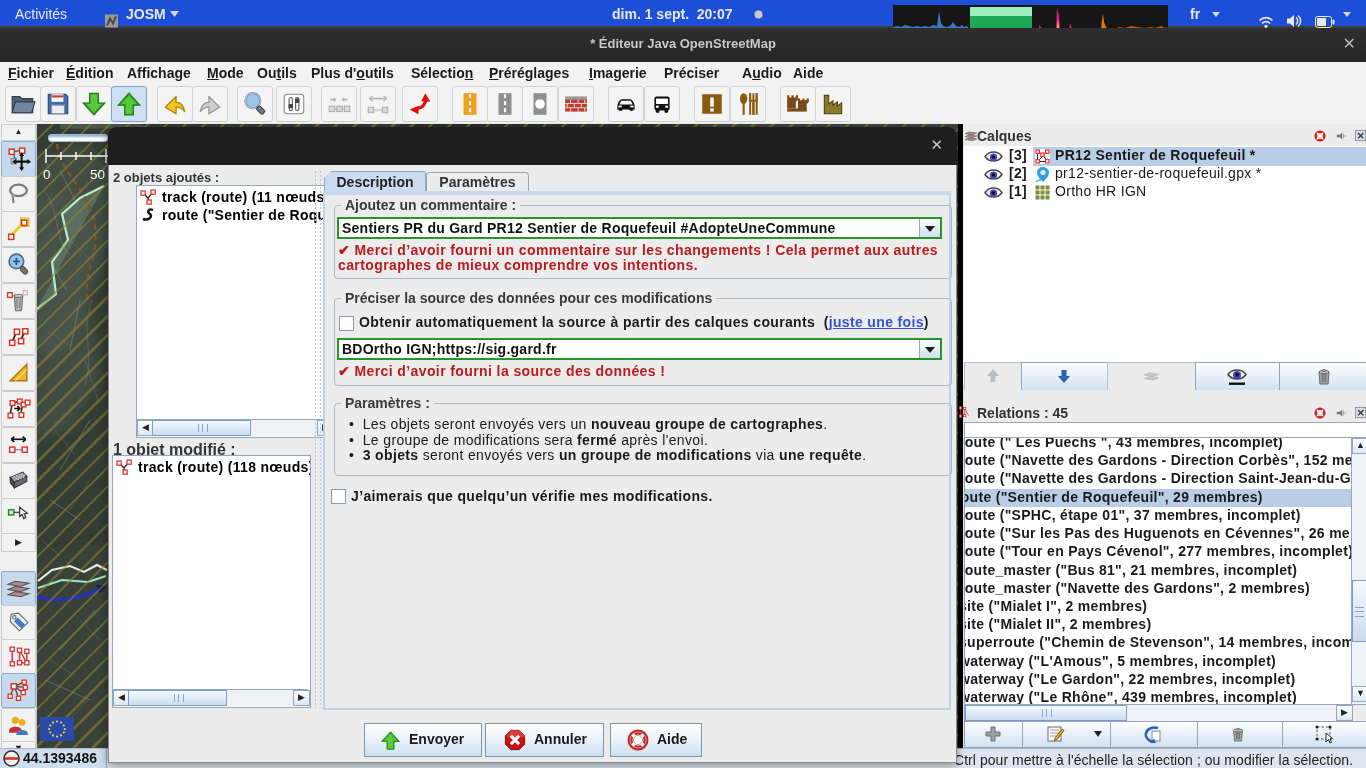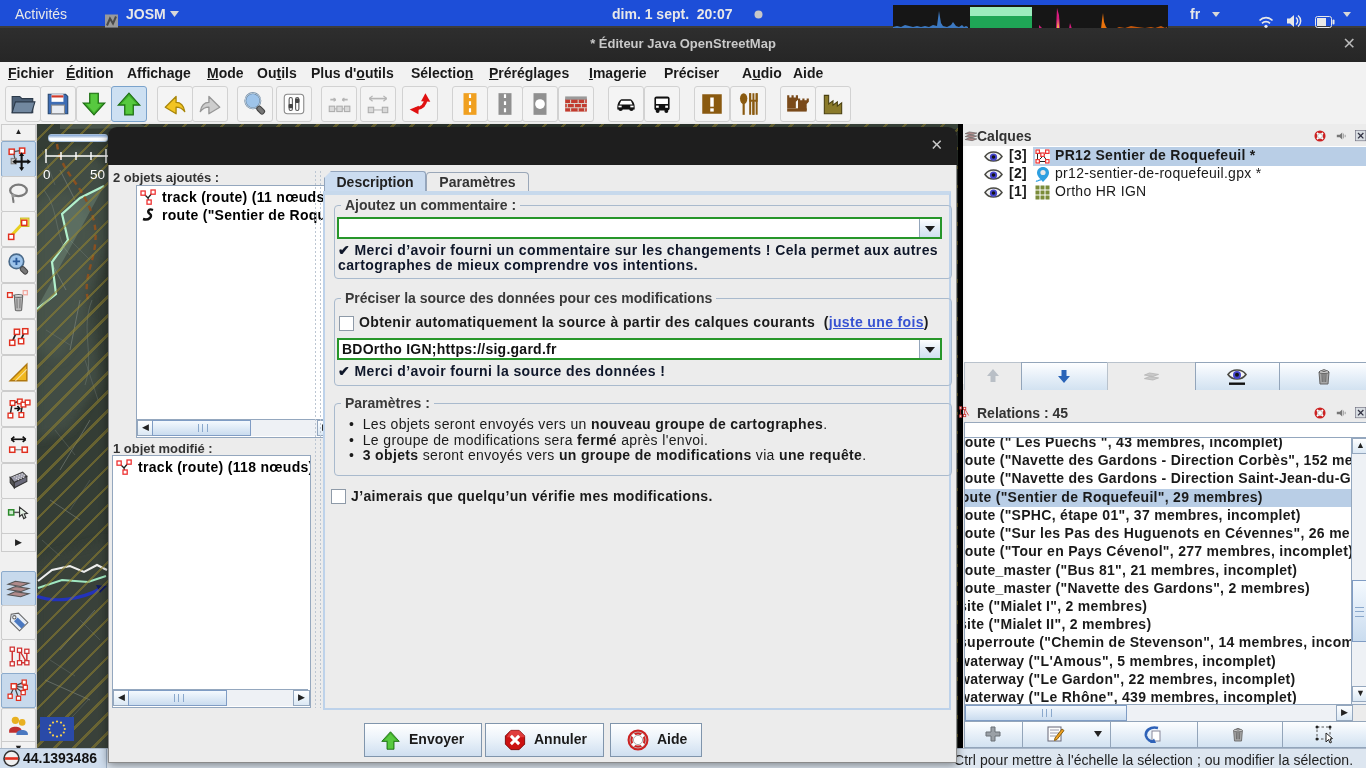--- a/index.html
+++ b/index.html
@@ -68,21 +68,21 @@
   .grp{position:absolute;border:1px solid #a9bacd;border-radius:4px;}
   .grptitle{position:absolute;top:-9px;left:6px;background:#ececec;padding:0 4px;
     font-weight:bold;color:#3a3a3a;font-size:14px;}
   .combo{position:absolute;background:#fff;border:2px solid #27962a;height:18px;}
   .combo .txt{position:absolute;left:3px;top:1px;font-size:14px;letter-spacing:.25px;font-weight:bold;color:#111;
     white-space:nowrap;}
   .combo .arr{position:absolute;right:0;top:0;width:20px;height:18px;
     background:linear-gradient(180deg,#fdfeff,#e3edf7 50%,#cfe0f0);border-left:1px solid #93a5ba;}
   .combo .arr:after{content:"";position:absolute;left:5px;top:7px;border:5px solid transparent;
     border-top:6px solid #1c1c1c;}
-  .green{position:absolute;color:#0f172a;font-weight:bold;font-size:14px;line-height:15px;letter-spacing:.4px;}
+  .green{position:absolute;color:#b91c1c;font-weight:bold;font-size:14px;line-height:15px;letter-spacing:.4px;}
   .cb{position:absolute;width:13px;height:13px;background:#fff;border:1px solid #8e9aa8;}
   .blt{color:#1a1a1a;font-size:14px;letter-spacing:.35px;}
   .btn{position:absolute;height:32px;background:linear-gradient(180deg,#ffffff 0%,#ecf3fa 45%,#cfdff0 100%);
     border:1px solid #8095ac;font-size:14px;font-weight:bold;color:#1a1a1a;}
   .sb-h{position:absolute;height:16px;background:#eef1f5;border:1px solid #94a7be;}
   .sb-thumb{position:absolute;background:linear-gradient(180deg,#f4f9fe,#cadcef);border:1px solid #7f9cc4;}
   .grip-h{position:absolute;left:50%;top:3px;width:8px;height:8px;margin-left:-4px;
     border-left:1px solid #8aa8cc;border-right:1px solid #8aa8cc;}
   .grip-h:after{content:"";position:absolute;left:3px;top:0;width:1px;height:8px;background:#8aa8cc;}
   .grip-v{position:absolute;top:50%;left:2px;height:8px;width:9px;margin-top:-4px;
@@ -831,21 +831,21 @@
       </svg>
       <span style="position:absolute;left:25px;top:21px;font-weight:bold;font-size:14px;letter-spacing:.3px;white-space:nowrap;">route ("Sentier de Roque</span>
       <div class="sb-h" style="left:0px;top:233px;width:195px;border-left:none;border-right:none;border-bottom:none;">
         <div class="sb-arr" style="left:0;top:0;">◀</div>
         <div class="sb-thumb" style="left:15px;top:0;width:97px;height:14px;">
             <div class="grip-h"></div>
           </div>
         <div class="sb-arr" style="left:180px;top:0;">▶</div>
       </div>
     </div>
-    <div style="position:absolute;left:4px;top:313px;font-weight:bold;font-size:13px;color:#333;">1 objet modifié :</div>
+    <div style="position:absolute;left:4px;top:313px;font-weight:bold;font-size:16px;color:#333;">1 objet modifié :</div>
     <div class="list" style="left:3px;top:327px;width:197px;height:251px;">
       <svg style="position:absolute;left:3px;top:3px" width="16" height="16" viewBox="0 0 16 16">
         <path d="M3 4 L8 9 L13 3 M8 9 L9 14" stroke="#222" stroke-width="1.3" fill="none"></path>
         <rect x="1" y="2" width="4.2" height="4.2" fill="#fff" stroke="#e33" stroke-width="1.3"></rect>
         <rect x="11" y="1" width="4.2" height="4.2" fill="#fff" stroke="#e33" stroke-width="1.3"></rect>
         <rect x="7" y="11" width="4.2" height="4.2" fill="#fff" stroke="#e33" stroke-width="1.3"></rect>
       </svg>
       <span style="position:absolute;left:25px;top:3px;font-weight:bold;font-size:14px;letter-spacing:.3px;white-space:nowrap;">track (route) (118 nœuds)</span>
       <div class="sb-h" style="left:0px;top:233px;width:195px;border-left:none;border-right:none;border-bottom:none;">
         <div class="sb-arr" style="left:0;top:0;">◀</div>
@@ -865,20 +865,21 @@
     <div style="position:absolute;left:317px;top:44px;width:101px;height:19px;background:#ececec;
       border:1px solid #9aa7b8;border-bottom:none;border-radius:4px 4px 0 0;
       font-weight:bold;font-size:14px;color:#333;text-align:center;line-height:19px;">Paramètres</div>
 
     <div style="position:absolute;left:214px;top:63px;width:624px;height:513px;border:2px solid #bdd2ea;border-top:4px solid #c7d9ec;background:#ececec;"></div>
 
     <div class="grp" style="left:225px;top:77px;width:616px;height:72px;">
       <span class="grptitle">Ajoutez un commentaire :</span>
     </div>
     <div class="combo" style="left:228px;top:89px;width:601px;">
+      <span class="txt">Sentiers PR du Gard PR12 Sentier de Roquefeuil #AdopteUneCommune</span>
       <span class="arr"></span>
     </div>
     <div class="green" style="left:229px;top:115px;">✔ Merci d’avoir fourni un commentaire sur les changements ! Cela permet aux autres<br>cartographes de mieux comprendre vos intentions.</div>
 
     <div class="grp" style="left:225px;top:170px;width:616px;height:86px;">
       <span class="grptitle">Préciser la source des données pour ces modifications</span>
     </div>
     <div class="cb" style="left:230px;top:188px;"></div>
     <div style="position:absolute;left:250px;top:186px;letter-spacing:.35px;font-size:14px;font-weight:bold;color:#1a1a1a;">Obtenir automatiquement la source à partir des calques courants&nbsp; <span style="font-weight:bold;">(</span><a style="color:#3752d2;text-decoration:underline;">juste une fois</a><span>)</span></div>
     <div class="combo" style="left:228px;top:210px;width:601px;">

